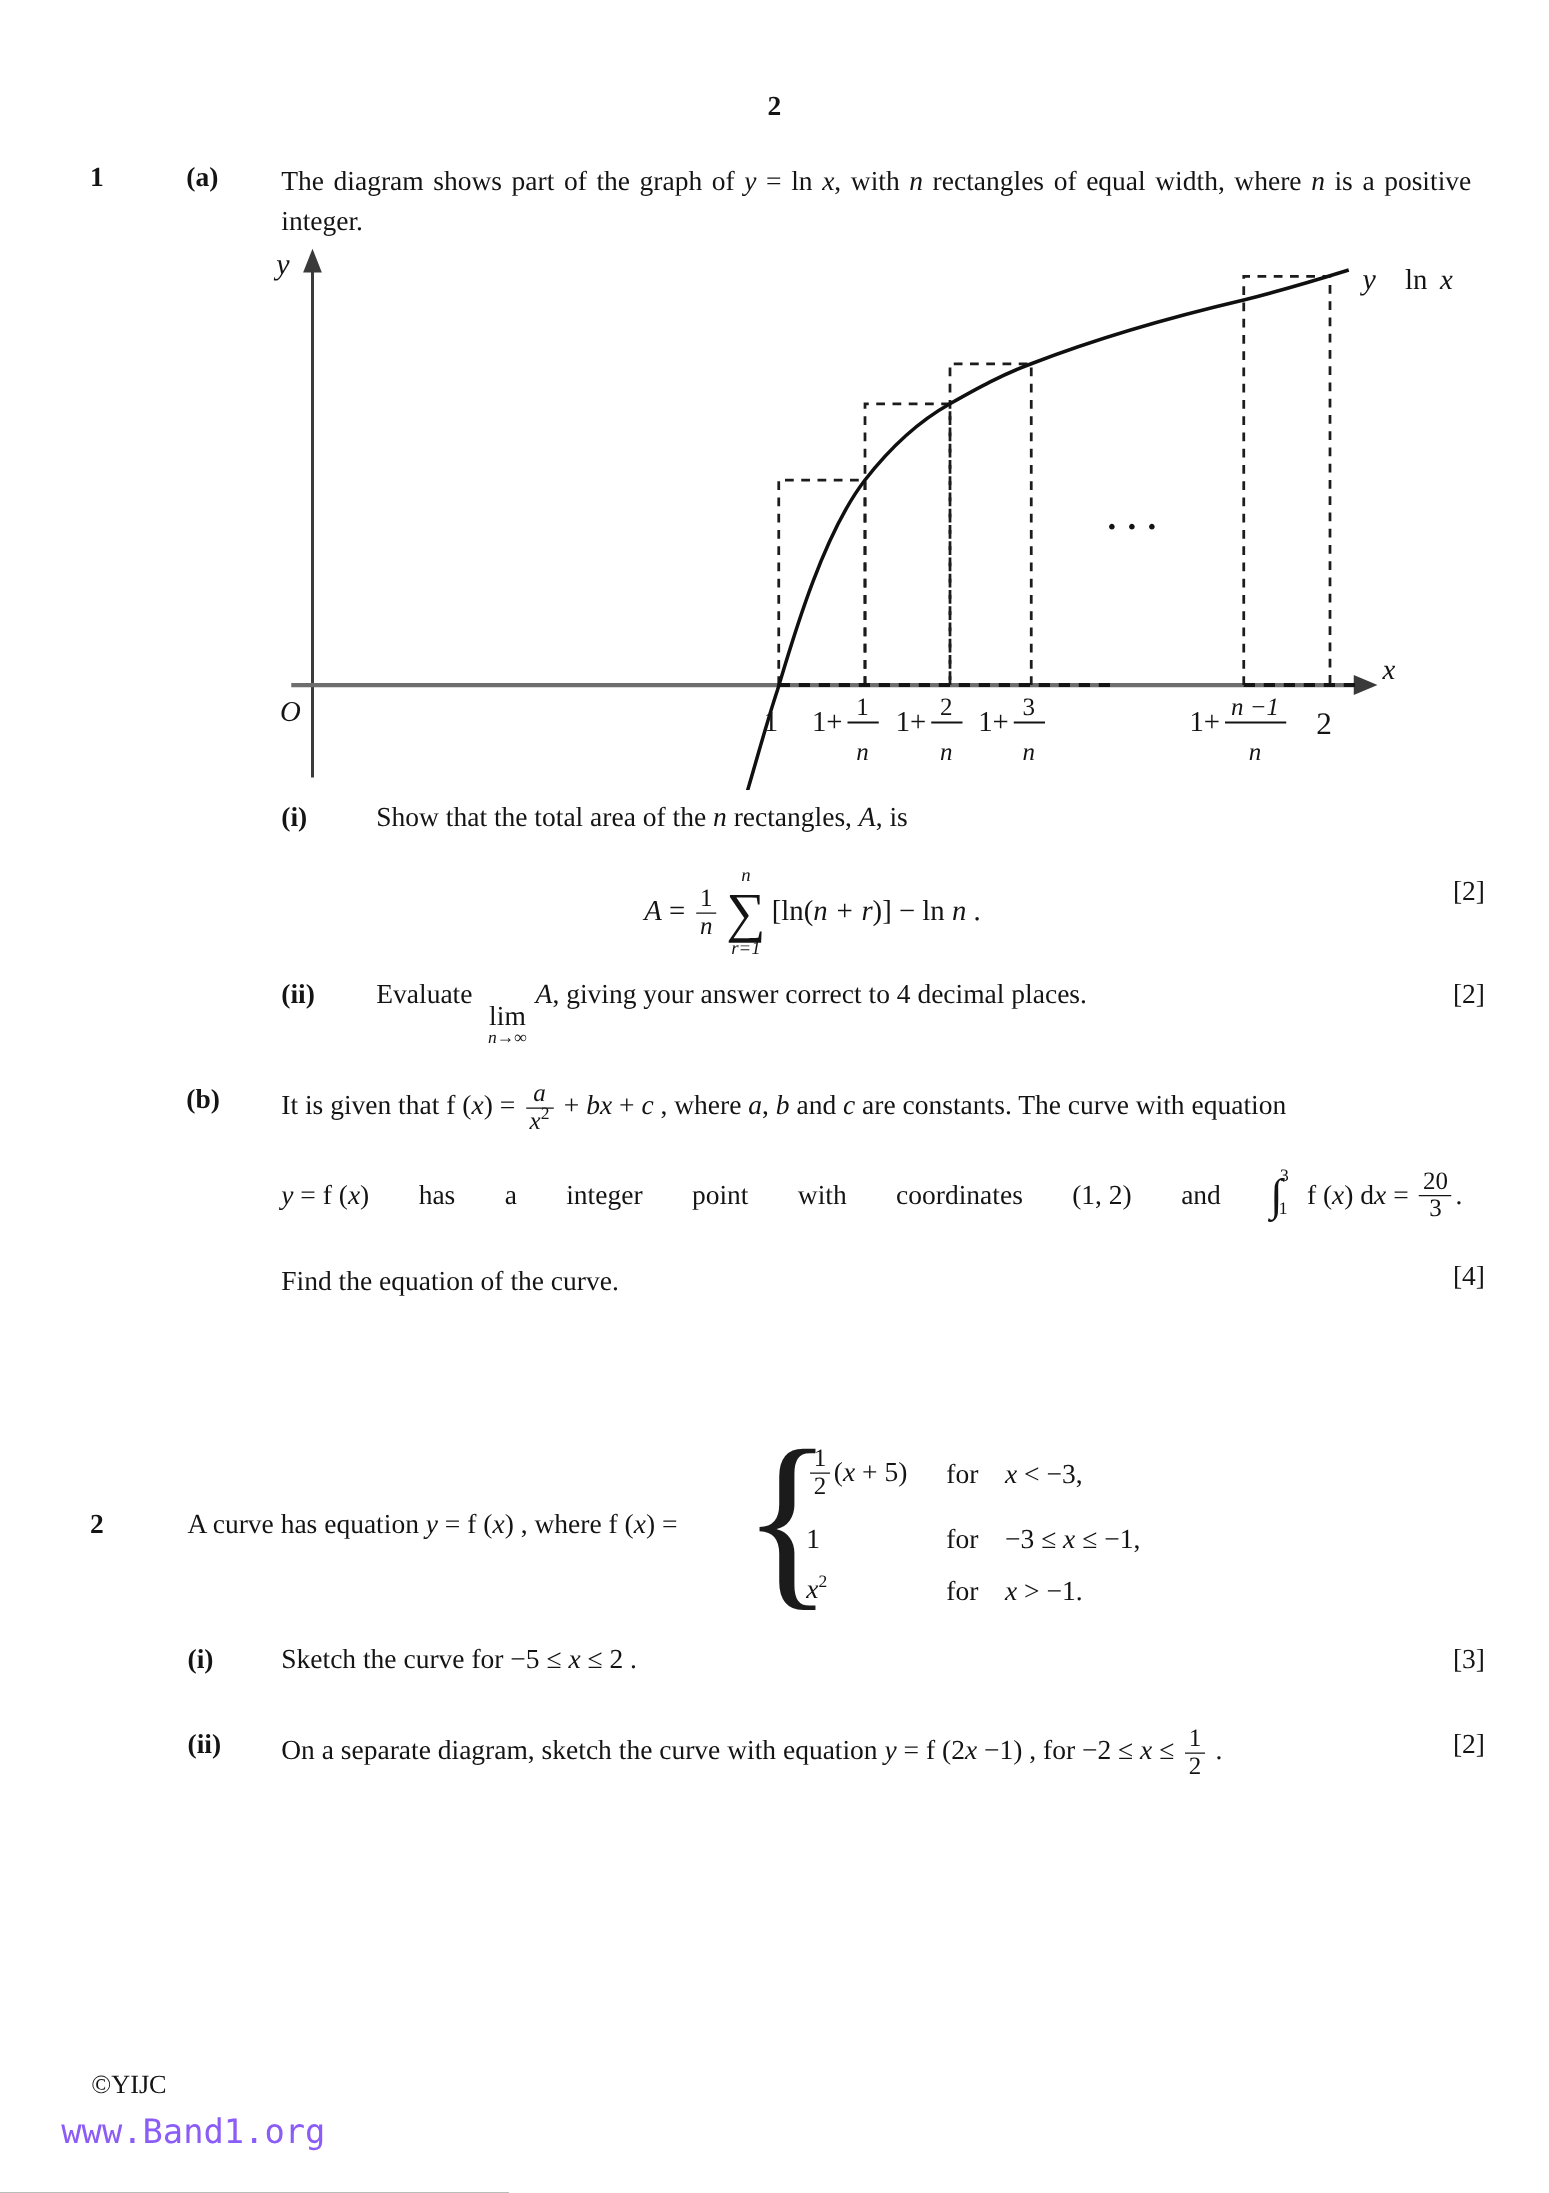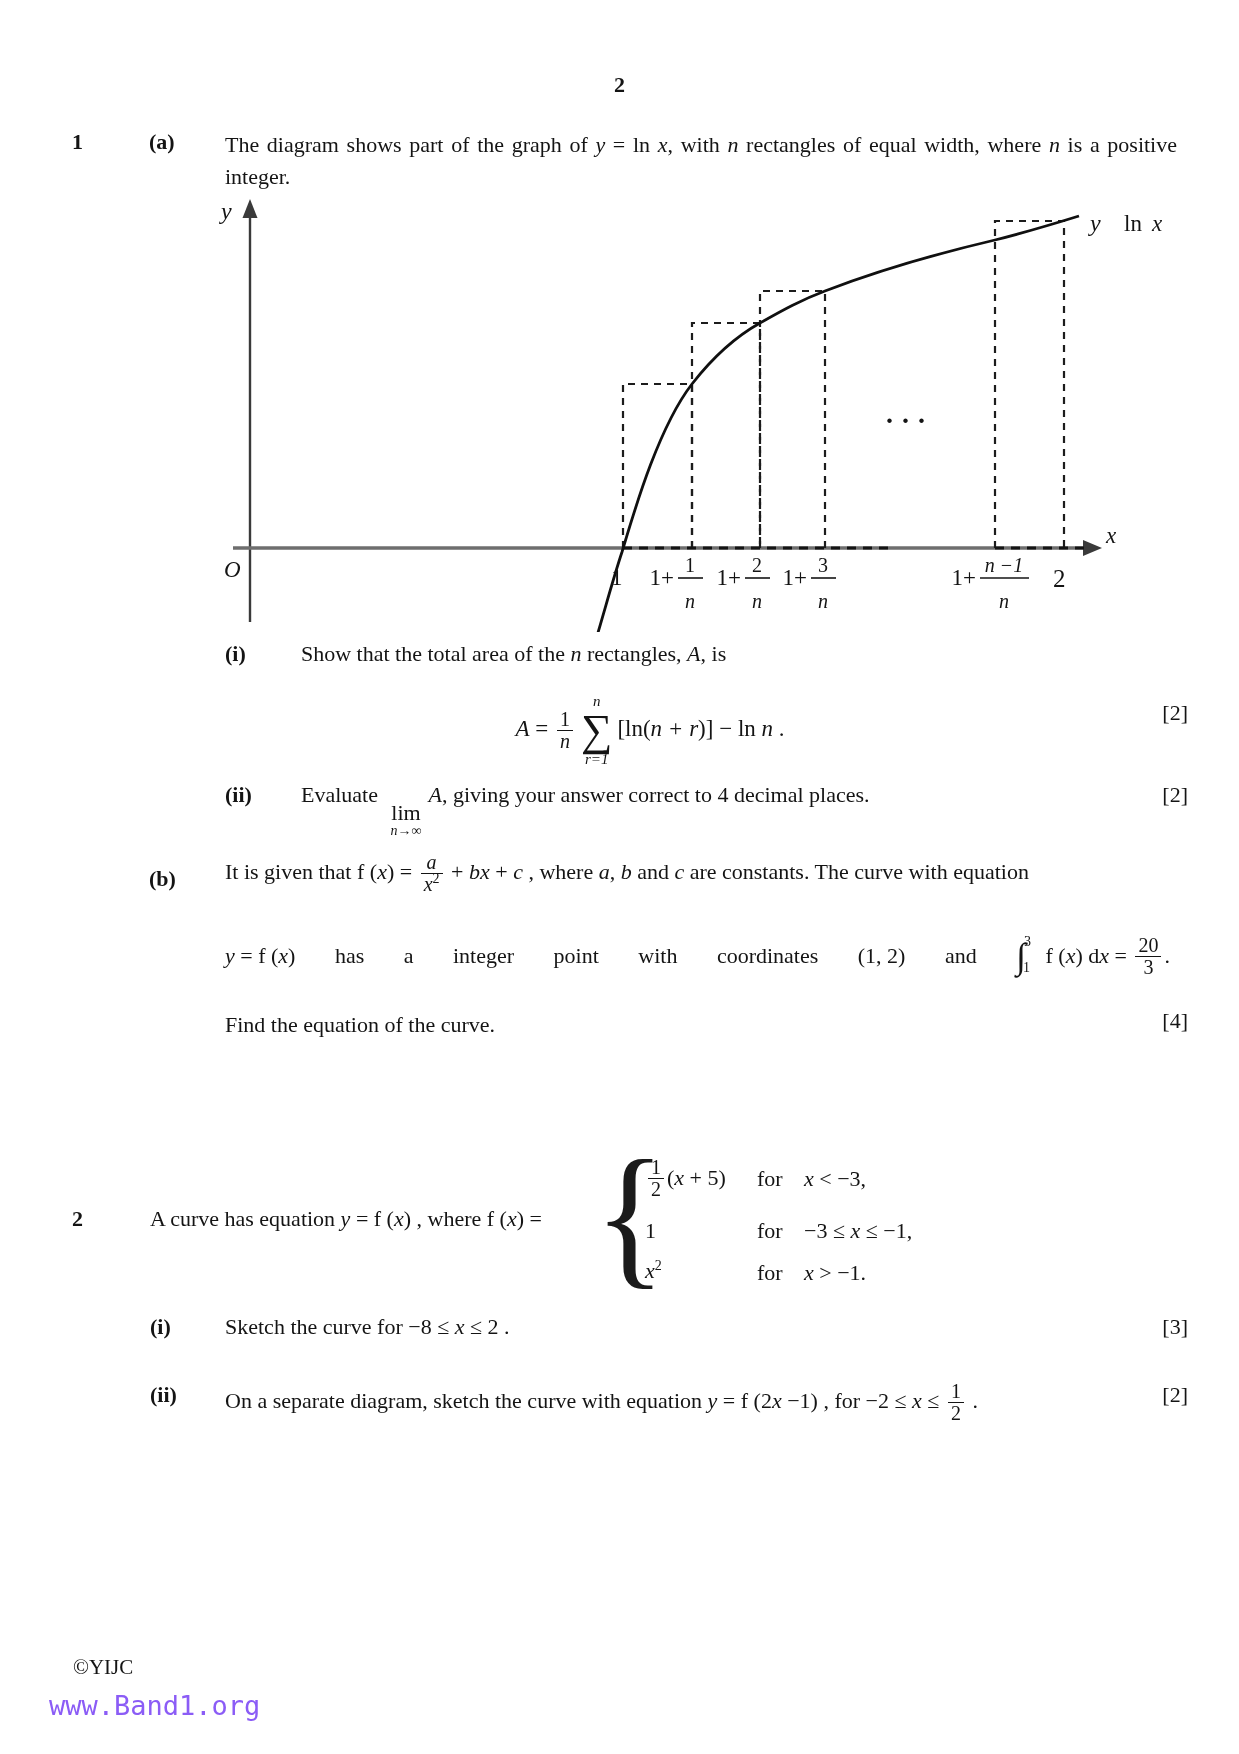--- a/index.html
+++ b/index.html
@@ -120,21 +120,21 @@
   <div class="mark" style="top:700px;">[2]</div>
 
   <div class="abs txt bold" style="left:225px;top:782px;">(ii)</div>
   <div class="abs txt" style="left:301px;top:782px;"><span>Evaluate </span><span class="lim">
         <span>lim</span>
         <span class="lsub v">n→∞</span>
       </span><span class="v">A</span><span>, giving your answer correct to 4 decimal places.</span></div>
   <div class="mark" style="top:782px;">[2]</div>
 
   <div class="abs txt bold" style="left:149px;top:866px;">(b)</div>
-  <div class="abs txt" style="left:225px;top:852px;height:68px;display:flex;align-items:flex-start;">
+  <div class="abs txt" style="left:225px;top:852px;height:68px;display:flex;align-items:center;">
       <span style="white-space:pre;"><span>It is given that f (</span><span class="v">x</span><span>) = </span><span class="frac"><span class="fn v">a</span><span class="fbar"></span><span class="fd"><span class="v">x</span><span class="sup">2</span></span></span><span> + </span><span class="v">bx</span><span> + </span><span class="v">c</span><span> , where </span><span class="v">a</span><span>, </span><span class="v">b</span><span> and </span><span class="v">c</span><span> are constants. The curve with equation</span></span>
     </div>
 
   <div class="abs txt flexline" style="left:225px;top:925px;width:945px;height:62px;">
     <span style="white-space:pre;"><span class="v">y</span><span> = f (</span><span class="v">x</span><span>)</span></span>
     <span>has</span>
     <span>a</span>
     <span>integer</span>
     <span>point</span>
     <span>with</span>
@@ -165,21 +165,21 @@
 
   <div class="abs txt" style="left:645px;top:1218px;">1</div>
   <div class="abs txt" style="left:757px;top:1218px;">for</div>
   <div class="abs txt" style="left:804px;top:1218px;white-space:pre;"><span>−3 ≤ </span><span class="v">x</span><span> ≤ −1,</span></div>
 
   <div class="abs txt" style="left:645px;top:1258px;"><span class="v">x</span><span class="sup">2</span></div>
   <div class="abs txt" style="left:757px;top:1260px;">for</div>
   <div class="abs txt" style="left:804px;top:1260px;white-space:pre;"><span class="v">x</span><span> &gt; −1.</span></div>
 
   <div class="abs txt bold" style="left:150px;top:1314px;">(i)</div>
-  <div class="abs txt" style="left:225px;top:1314px;white-space:pre;"><span>Sketch the curve for −8 ≤ </span><span class="v">x</span><span> ≤ 2 .</span></div>
+  <div class="abs txt" style="left:225px;top:1314px;white-space:pre;"><span>Sketch the curve for −5 ≤ </span><span class="v">x</span><span> ≤ 2 .</span></div>
   <div class="mark" style="top:1314px;">[3]</div>
 
   <div class="abs txt bold" style="left:150px;top:1382px;">(ii)</div>
   <div class="abs txt" style="left:225px;top:1360px;height:64px;display:flex;align-items:flex-end;">
       <span style="white-space:pre;"><span>On a separate diagram, sketch the curve with equation </span><span class="v">y</span><span> = f (2</span><span class="v">x</span><span> −1) , for −2 ≤ </span><span class="v">x</span><span> ≤ </span><span class="frac"><span class="fn">1</span><span class="fbar"></span><span class="fd">2</span></span><span> .</span></span>
     </div>
   <div class="mark" style="top:1382px;">[2]</div>
 
   <div class="abs" style="left:73px;top:1655px;font-size:21px;text-align:center;">©YIJC</div>
   <div class="abs site" style="left:49px;top:1690px;">www.Band1.org</div>

